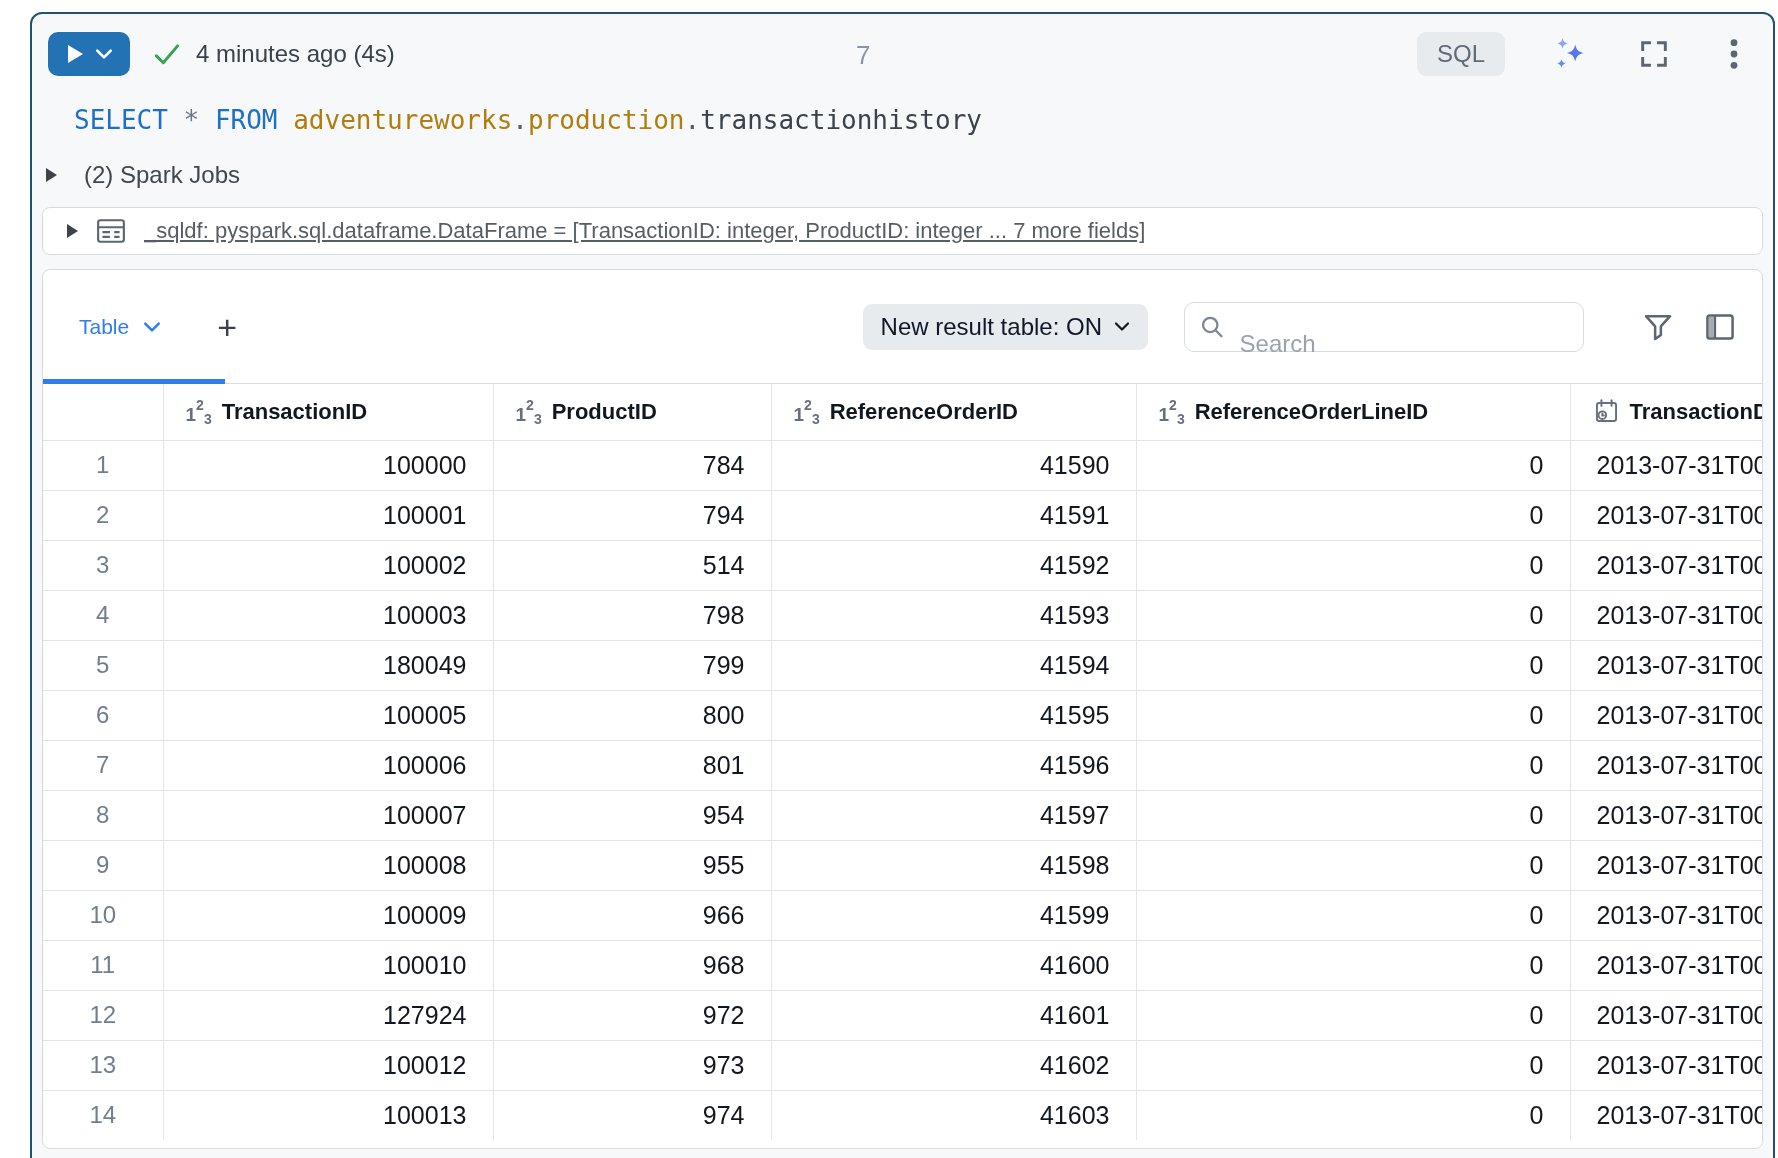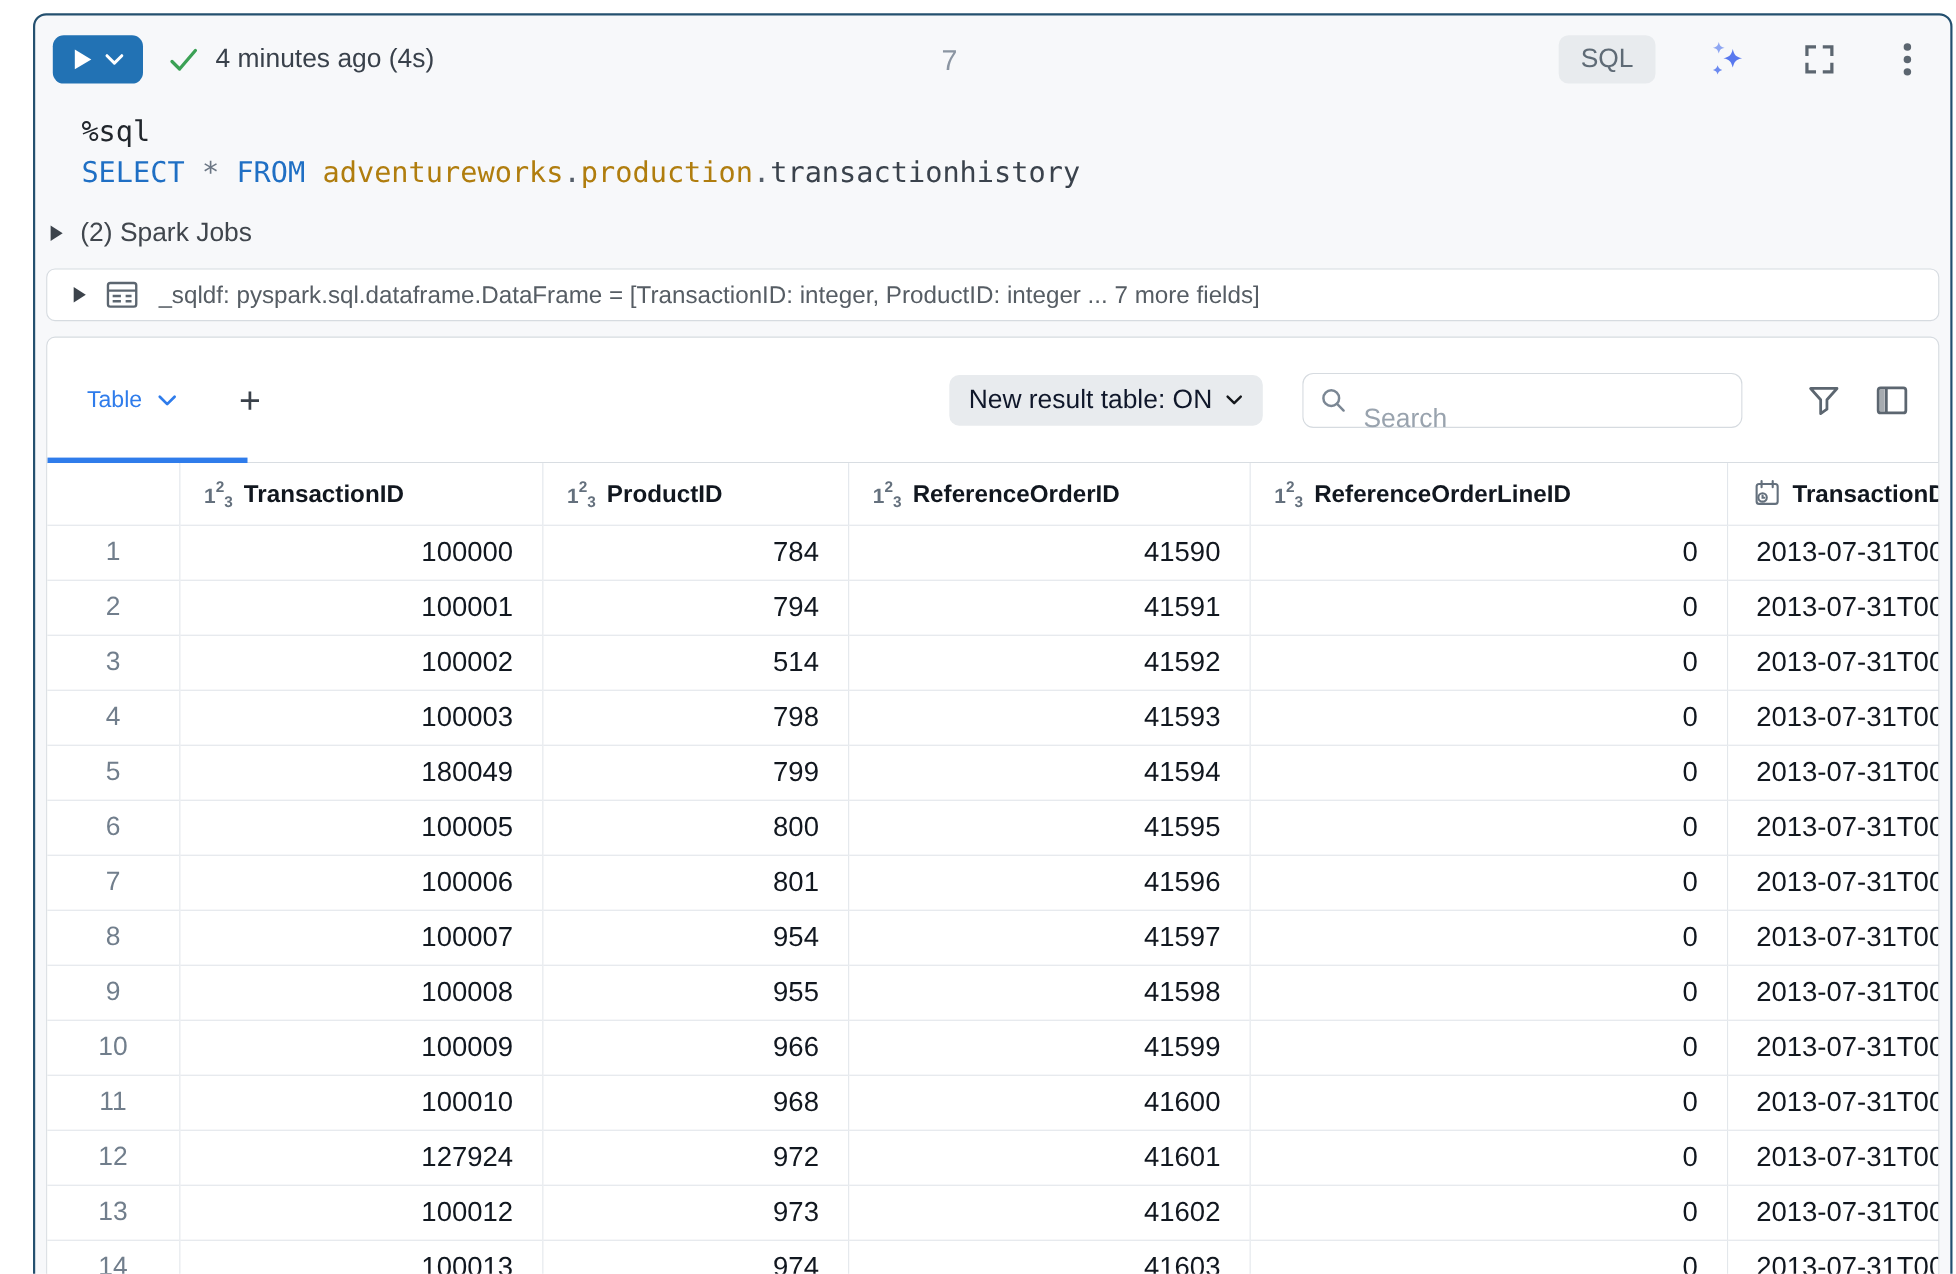--- a/index.html
+++ b/index.html
@@ -33,30 +33,30 @@
   .icon-btn{display:flex;align-items:center;cursor:pointer;}
   
   .code{margin:24px 0 0 42px;font-family:"DejaVu Sans Mono","Liberation Mono",monospace;font-size:26px;line-height:37px;cursor:text;}
   .code .magic{color:#21262c;}
   .tok-kw{color:#1f6fc4;}
   .tok-id{color:#b07d0e;}
   .tok-op{color:#6b7684;}
   .tok-punct{color:#555e69;}
   .tok-plain{color:#3a424c;}
   
-  .spark-row{display:flex;align-items:center;margin:22px 0 0 14px;cursor:pointer;}
+  .spark-row{display:flex;align-items:center;margin:22px 0 0 14px;cursor:pointer;gap:11px;}
   .tri-right{width:0;height:0;border-left:11px solid #3c434b;border-top:7px solid transparent;border-bottom:7px solid transparent;}
   .spark-label{margin-left:16px;font-size:24px;color:#40464d;}
   
   .sqldf-box{
     margin:18px 10px 0 10px;height:48px;background:#ffffff;border:1px solid #d6dbe0;border-radius:8px;
     display:flex;align-items:center;padding:0 0 0 24px;box-sizing:border-box;
   }
   .sqldf-icon{margin-left:18px;display:flex;}
-  .sqldf-text{margin-left:18px;font-size:22px;color:#565d64;white-space:nowrap;overflow:hidden;}
+  .sqldf-text{margin-left:18px;font-size:22px;color:#565d64;white-space:nowrap;overflow:hidden;text-decoration:underline;}
   
   .results{
     position:relative;margin:14px 10px 0 10px;height:880px;background:#ffffff;
     border:1px solid #d6dbe0;border-radius:8px;box-sizing:border-box;overflow:hidden;
   }
   .tabbar{
     position:relative;display:flex;align-items:center;height:114px;
     border-bottom:1px solid #d8dde2;padding:0 24px 0 36px;box-sizing:border-box;
   }
   .tab-active{display:flex;align-items:center;gap:14px;cursor:pointer;}
@@ -147,21 +147,20 @@
         <svg width="30" height="34" viewBox="0 0 26 30" fill="#5c6670">
             <circle cx="13" cy="5" r="3"></circle>
             <circle cx="13" cy="15" r="3"></circle>
             <circle cx="13" cy="25" r="3"></circle>
           </svg>
       </span>
     </div>
   </div>
 
   <div class="code">
-    <div class="magic">%sql</div>
     <div id="code-line"><span class="tok-kw">SELECT</span><span class="tok-plain"> </span><span class="tok-op">*</span><span class="tok-plain"> </span><span class="tok-kw">FROM</span><span class="tok-plain"> </span><span class="tok-id">adventureworks</span><span class="tok-punct">.</span><span class="tok-id">production</span><span class="tok-punct">.</span><span class="tok-plain">transactionhistory</span></div>
   </div>
 
   <div class="spark-row">
     <span class="tri-right"></span>
     <span class="spark-label">(2) Spark Jobs</span>
   </div>
 
   <div class="sqldf-box">
     <span class="tri-right"></span>

